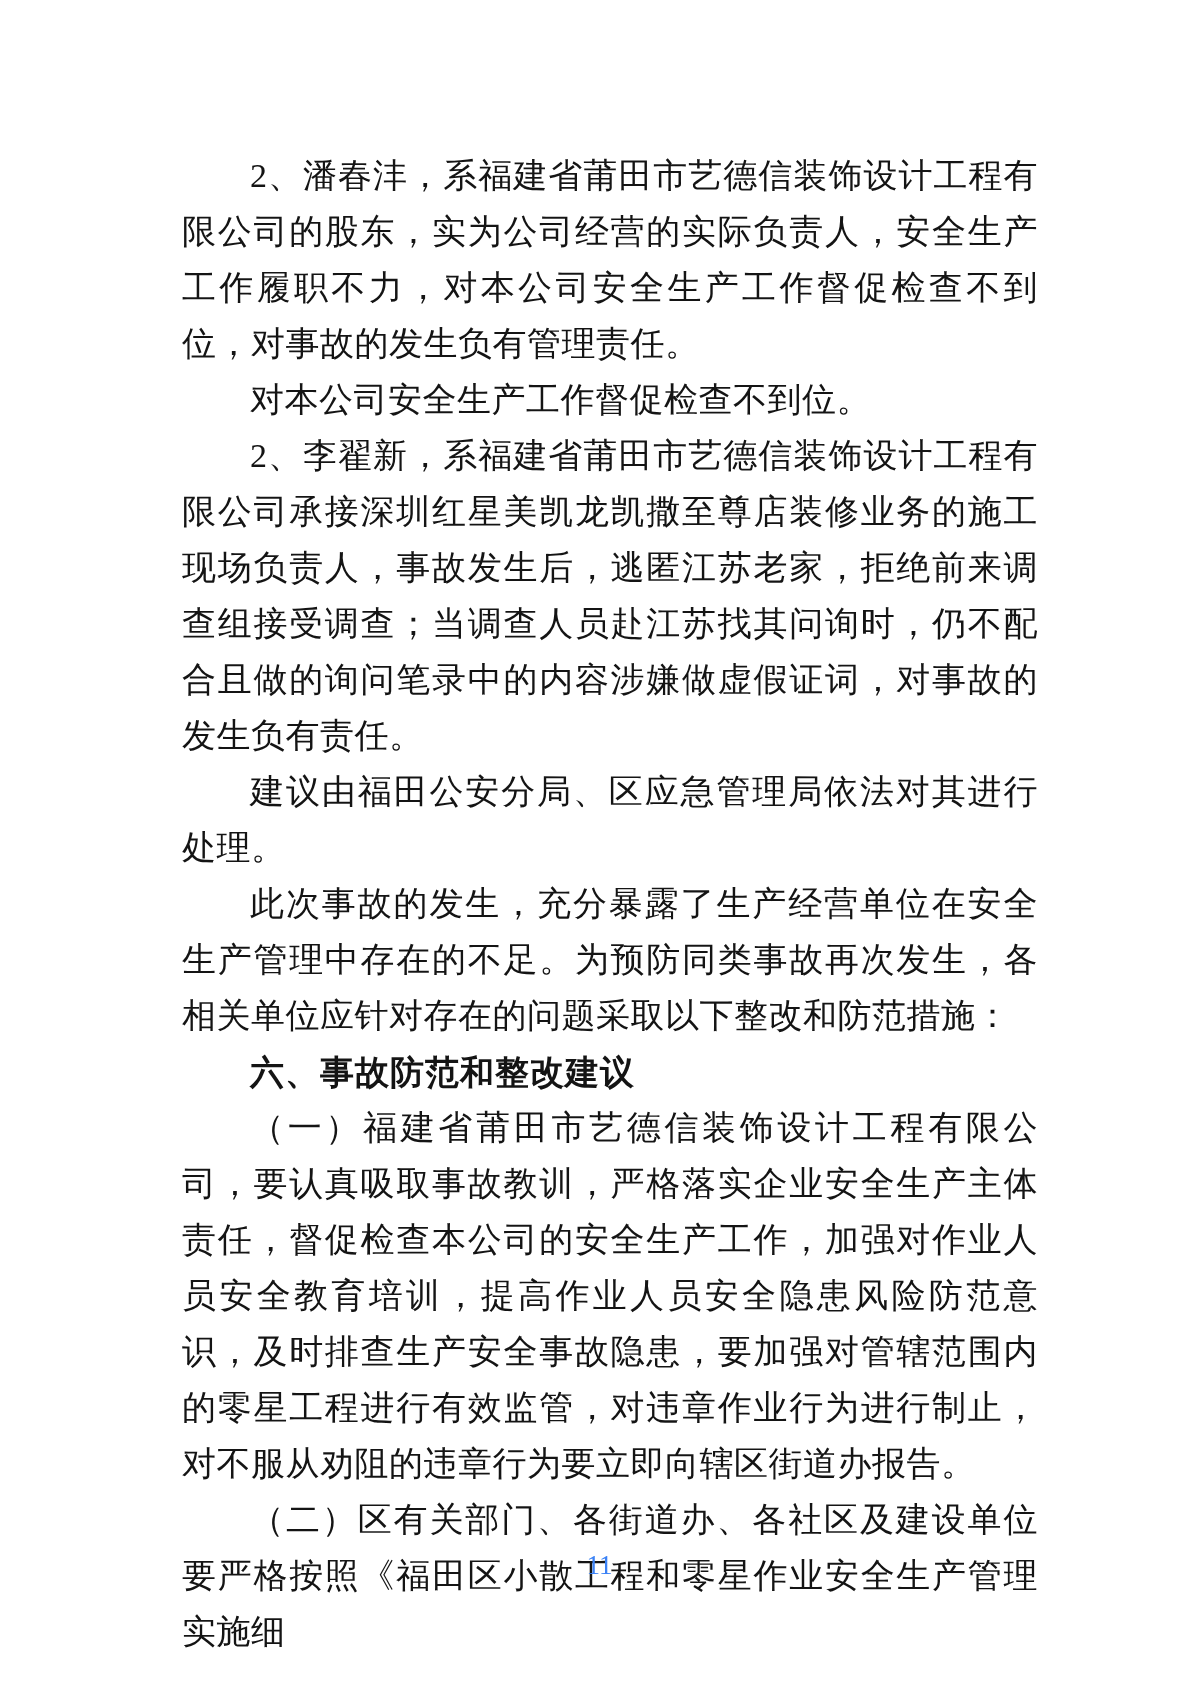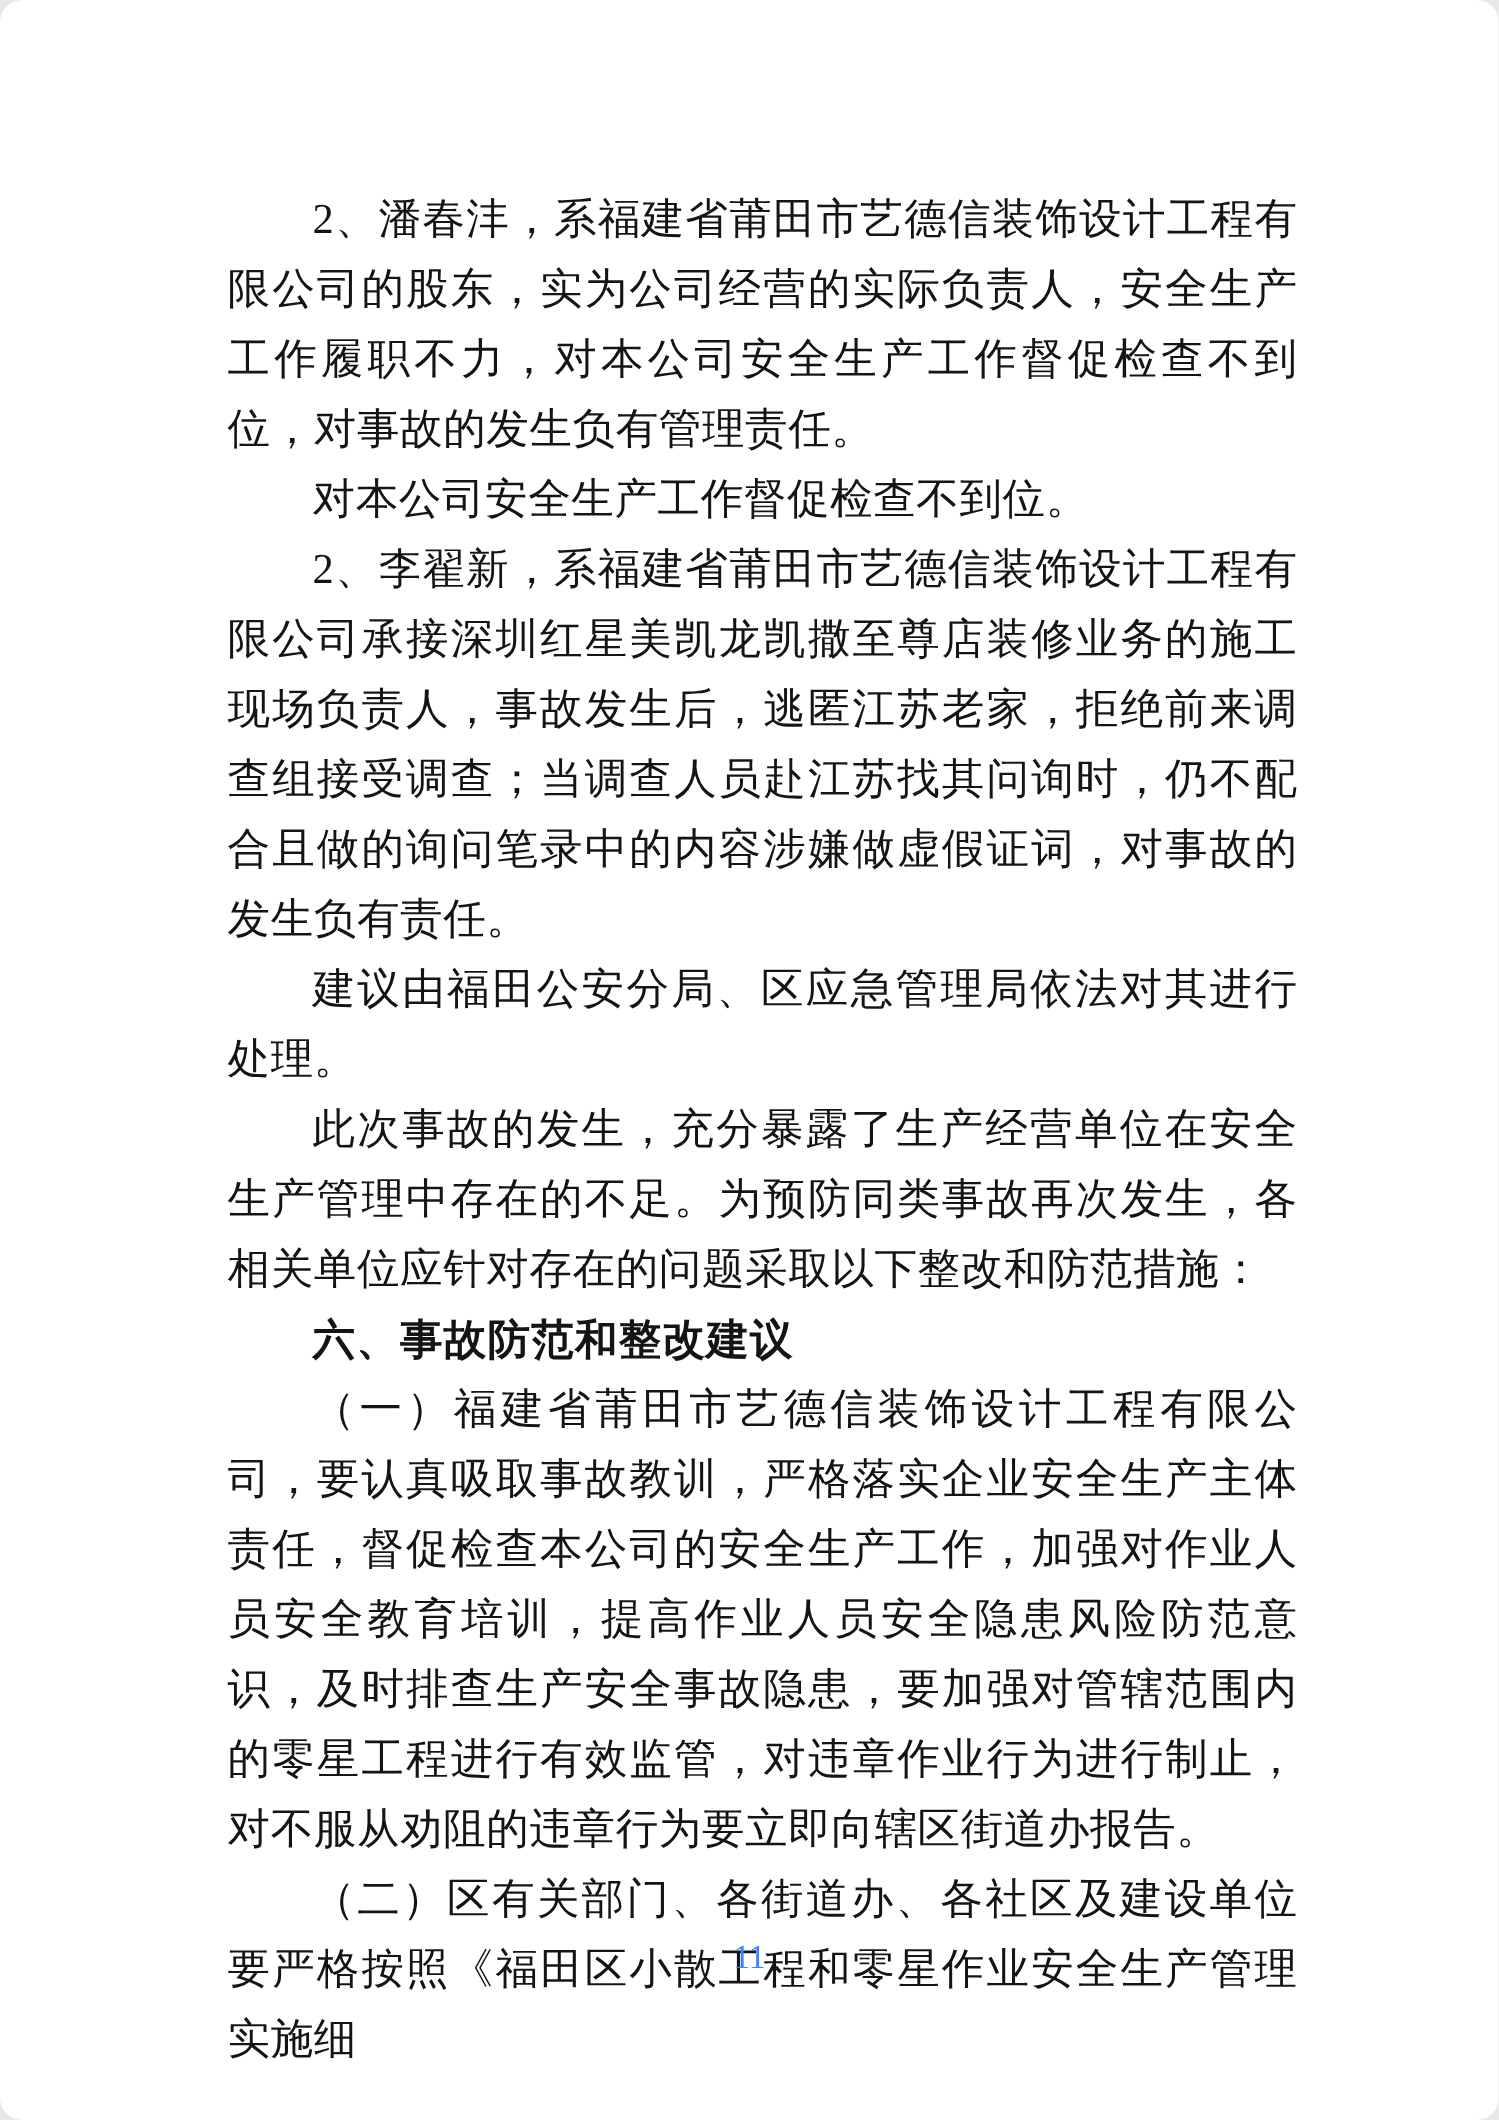--- a/index.html
+++ b/index.html
@@ -9,21 +9,20 @@
   }
   .page {
     position: relative;
     width: 1199px;
     height: 1696px;
     margin: 0 auto;
     background: #ffffff;
     overflow: hidden;
     font-family: "Liberation Serif", "DejaVu Serif", serif;
     color: #141414;
-    border-radius: 18px;
   }
   .text-block {
     position: absolute;
     left: 182px;
     top: 148px;
     width: 856px;
     font-size: 34px;
     line-height: 56px;
     text-align: justify;
     text-justify: inter-ideograph;

